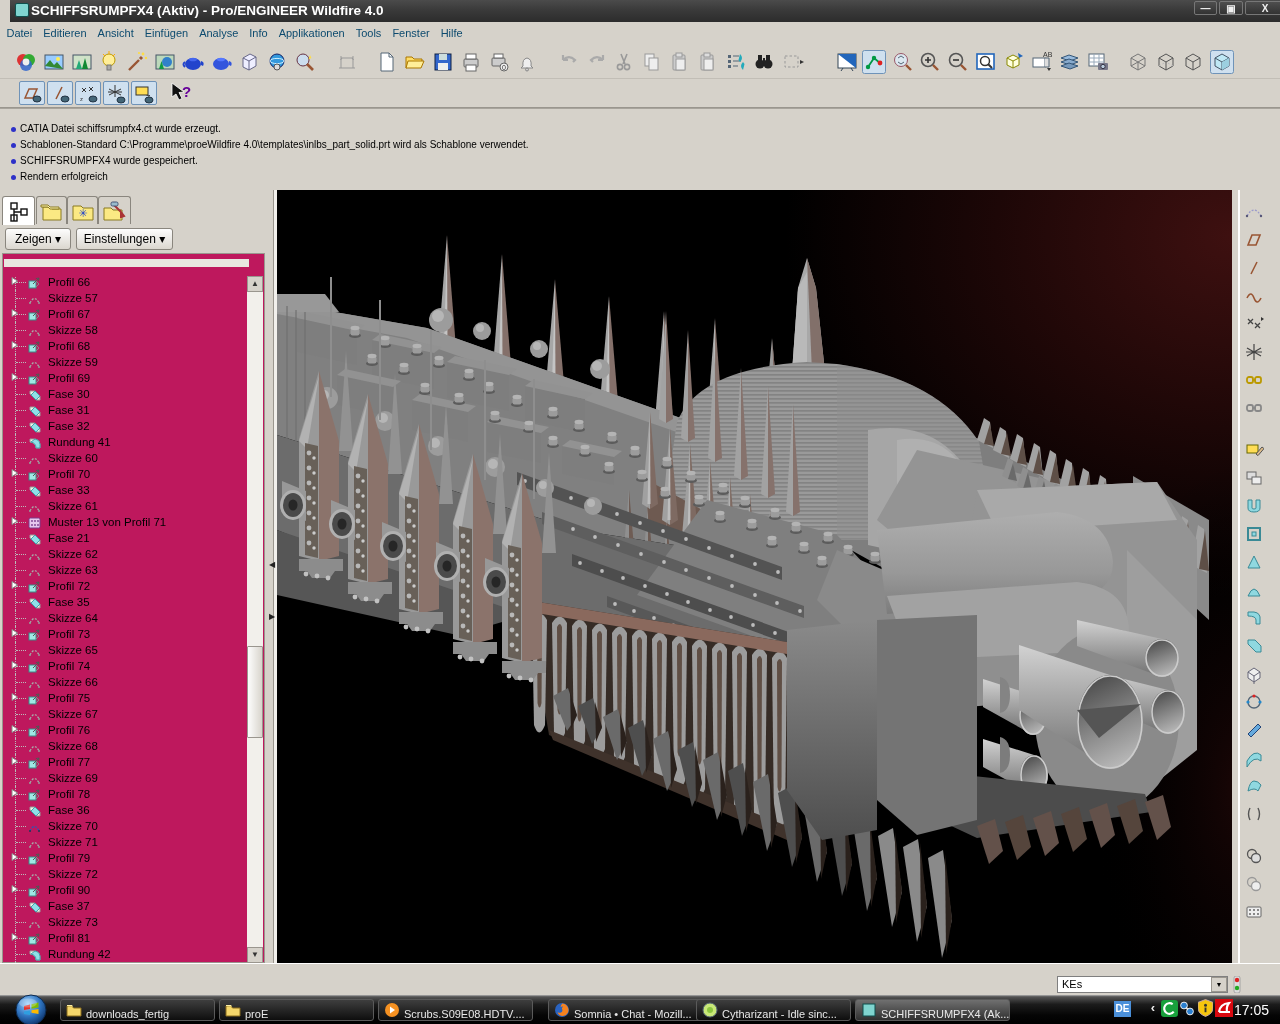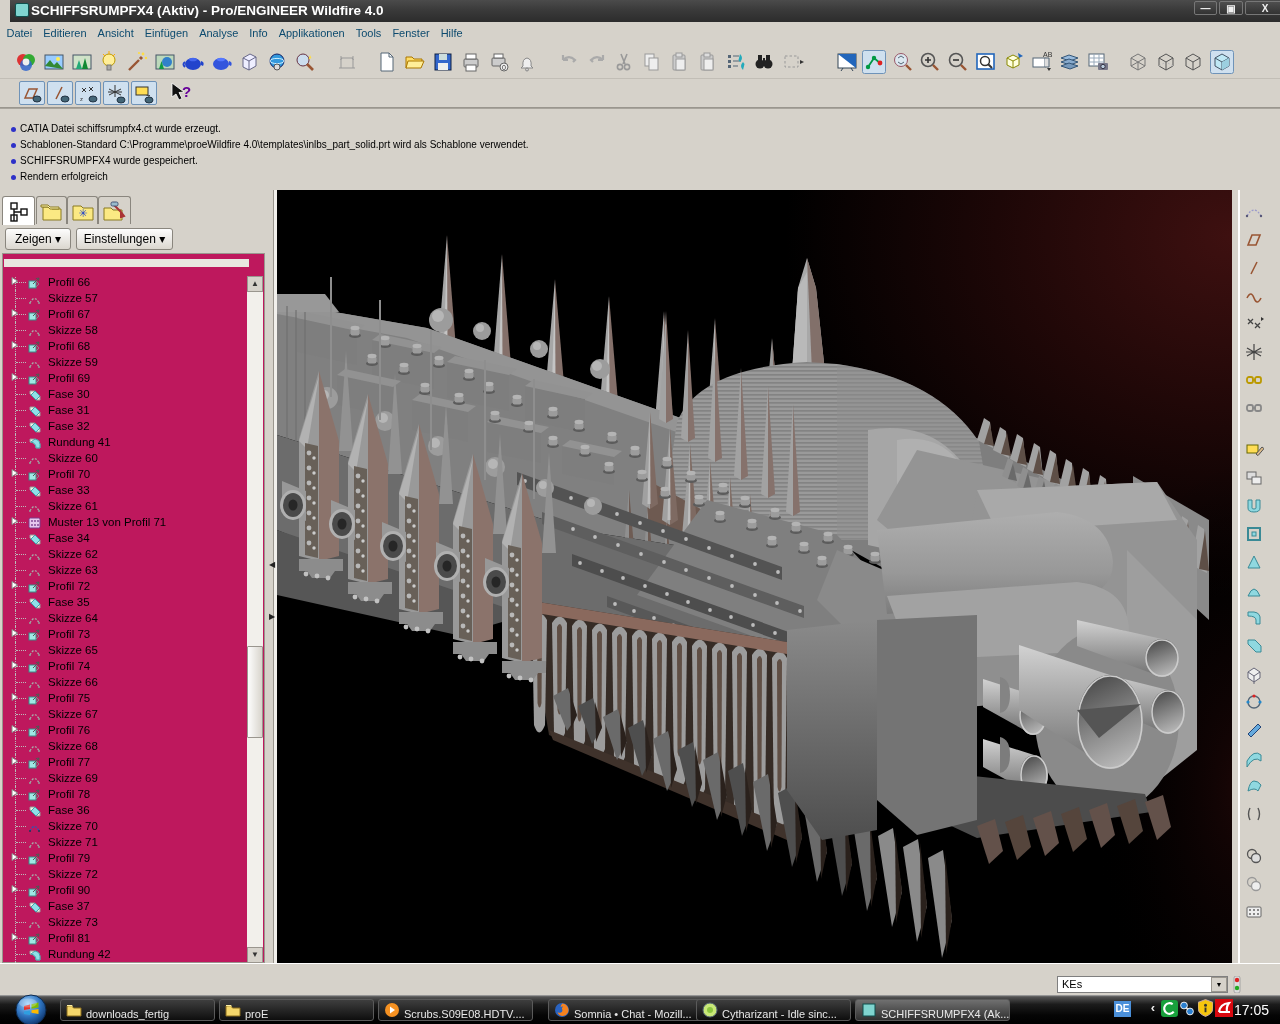--- a/index.html
+++ b/index.html
@@ -499,21 +499,21 @@
           </svg>
           <span class="lbl">Muster 13 von Profil 71</span>
         </div>
         <div class="trow" style="top:254px">
           <span style="position:absolute;left:12px;top:0px;height:16px;border-left:1px dotted #bbb"></span>
           <span style="position:absolute;left:13px;top:8px;width:10px;border-top:1px dotted #bbb"></span>
           <svg viewBox="0 0 15 15">
             <path d="M3 4 h5 l5 5 v4 h-4 l-6-6z" fill="#f2f2e6" stroke="#999"></path>
             <path d="M8 4 l5 5 -4 4 -5-5z" fill="#8fe0e8" stroke="#46a0aa"></path>
           </svg>
-          <span class="lbl">Fase 34</span>
+          <span class="lbl">Fase 21</span>
         </div>
         <div class="trow" style="top:270px">
           <span style="position:absolute;left:12px;top:0px;height:16px;border-left:1px dotted #bbb"></span>
           <span style="position:absolute;left:13px;top:8px;width:10px;border-top:1px dotted #bbb"></span>
           <svg viewBox="0 0 15 15">
             <path d="M3 12 Q7.5 3 12 12" fill="none" stroke="#aaa" stroke-width="1.3" stroke-dasharray="2 1.5"></path>
             <circle cx="3" cy="12" r="1" fill="#999"></circle>
             <circle cx="12" cy="12" r="1" fill="#999"></circle>
           </svg>
           <span class="lbl">Skizze 62</span>

